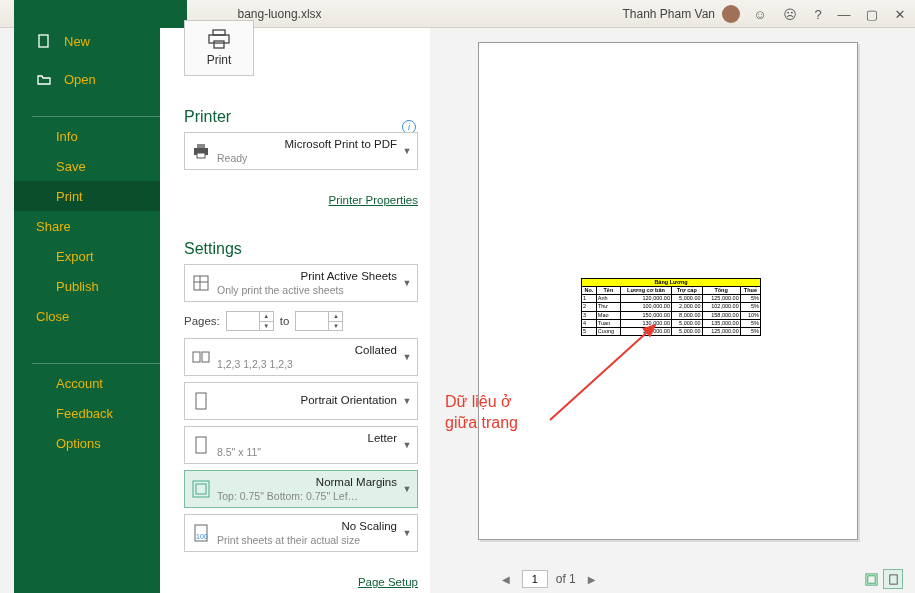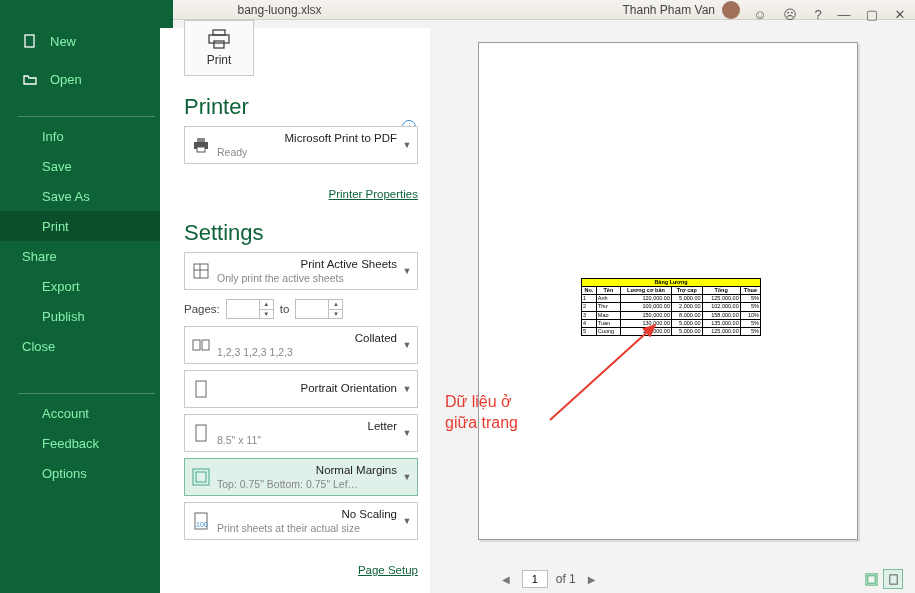--- a/index.html
+++ b/index.html
@@ -1,41 +1,41 @@
 <!DOCTYPE html>
 <html><head>
 <meta charset="utf-8">
 <style>
 * { margin: 0; padding: 0; box-sizing: border-box; font-family: "Segoe UI", Arial, sans-serif; }
 body { width: 915px; height: 593px; overflow: hidden; background: #f3f3f3; position: relative; }
-.titlebar { height: 20px; background: linear-gradient(#f5f3ee,#ece9e2); display: flex; align-items: center; position: relative; border-bottom: 1px solid #d0d0c8; }
+.titlebar { height: 28px; background: linear-gradient(#f5f3ee,#ece9e2); display: flex; align-items: center; position: relative; border-bottom: 1px solid #d0d0c8; }
 .titlebar .filename { position: absolute; left: 50%; transform: translateX(-220px); font-size: 12px; color: #444; }
 .titlebar .username { position: absolute; right: 200px; font-size: 12px; color: #444; }
 .titlebar .avatar { position: absolute; right: 175px; width: 18px; height: 18px; border-radius: 50%; background: #a07058; }
 .titlebar .ctrl { position: absolute; top: 0; display: flex; align-items: center; justify-content: center; width: 30px; height: 28px; font-size: 13px; color: #555; cursor: pointer; }
 .ctrl.smile1 { right: 140px; }
 .ctrl.smile2 { right: 110px; }
 .ctrl.help  { right: 82px; }
 .ctrl.min   { right: 56px; }
 .ctrl.max   { right: 28px; }
 .ctrl.close { right: 0; }
 
-.sidebar { position: absolute; left: 0; top: 0; width: 173px; height: 593px; background: #0e6237; color: #86efac; padding-top: 26px; }
+.sidebar { position: absolute; left: 14px; top: 0; width: 173px; height: 593px; background: #0e6237; color: #eab308; padding-top: 26px; }
 .sidebar .item { display: flex; align-items: center; height: 30px; padding-left: 22px; font-size: 13px; cursor: pointer; gap: 12px; }
 .sidebar .item.withicon svg { width: 16px; height: 16px; }
 .sidebar .spacer-sm { height: 18px; }
 .sidebar .divider { height: 1px; background: rgba(255,255,255,0.25); margin: 4px 18px; }
 .sidebar .item.active { background: #0a4e2c; }
 
 .main { position: absolute; left: 160px; top: 28px; right: 0; bottom: 0; background: #fff; display: flex; }
 .printpanel { width: 270px; padding: 0 12px 10px 24px; position: relative; }
 .print-btn { width: 70px; height: 56px; border: 1px solid #c9c9c9; background: #fafafa; display: flex; flex-direction: column; align-items: center; justify-content: center; gap: 4px; margin-top: -8px; cursor: pointer; }
 .print-btn .label { font-size: 12px; color: #333; }
 
-h2.section { font-size: 22px; font-weight: 400; color: #0e6237; margin-top: 18px; }
+h2.section { font-size: 16px; font-weight: 400; color: #0e6237; margin-top: 32px; }
 .info-icon { position: absolute; right: 14px; top: 92px; width: 14px; height: 14px; border: 1px solid #3a8dd0; border-radius: 50%; display: flex; align-items: center; justify-content: center; font-size: 9px; color: #3a8dd0; font-style: italic; cursor: pointer; }
 
 .combo { border: 1px solid #c9c9c9; background: #fff; display: flex; align-items: center; height: 38px; margin-top: 6px; cursor: pointer; position: relative; }
 .combo .iconbox { width: 32px; display: flex; align-items: center; justify-content: center; }
 .combo .texts { flex: 1; font-size: 11.5px; line-height: 1.2; padding: 2px 0; overflow: hidden; white-space: nowrap; }
 .combo .texts .t1 { color: #222; text-align: right; }
 .combo .texts .t2 { color: #888; font-size: 10.5px; }
 .combo .chev { width: 20px; display: flex; align-items: center; justify-content: center; color: #666; font-size: 9px; }
 .combo.sel { background: #dff1e8; border-color: #7dbd9d; }
 
@@ -95,23 +95,20 @@
       </svg>
     <span>Open</span>
   </div>
   <div class="spacer-sm"></div>
   <div class="divider"></div>
   <div class="item" style="padding-left:42px">
       <span>Info</span>
     </div>
   <div class="item" style="padding-left:42px">
       <span>Save</span>
-    </div>
-  <div class="item" style="padding-left:42px">
-      <span>Save As</span>
     </div>
   <div class="item active" style="padding-left:42px">
       <span>Print</span>
     </div>
   <div class="item" style="">
       <span>Share</span>
     </div>
   <div class="item" style="padding-left:42px">
       <span>Export</span>
     </div>

